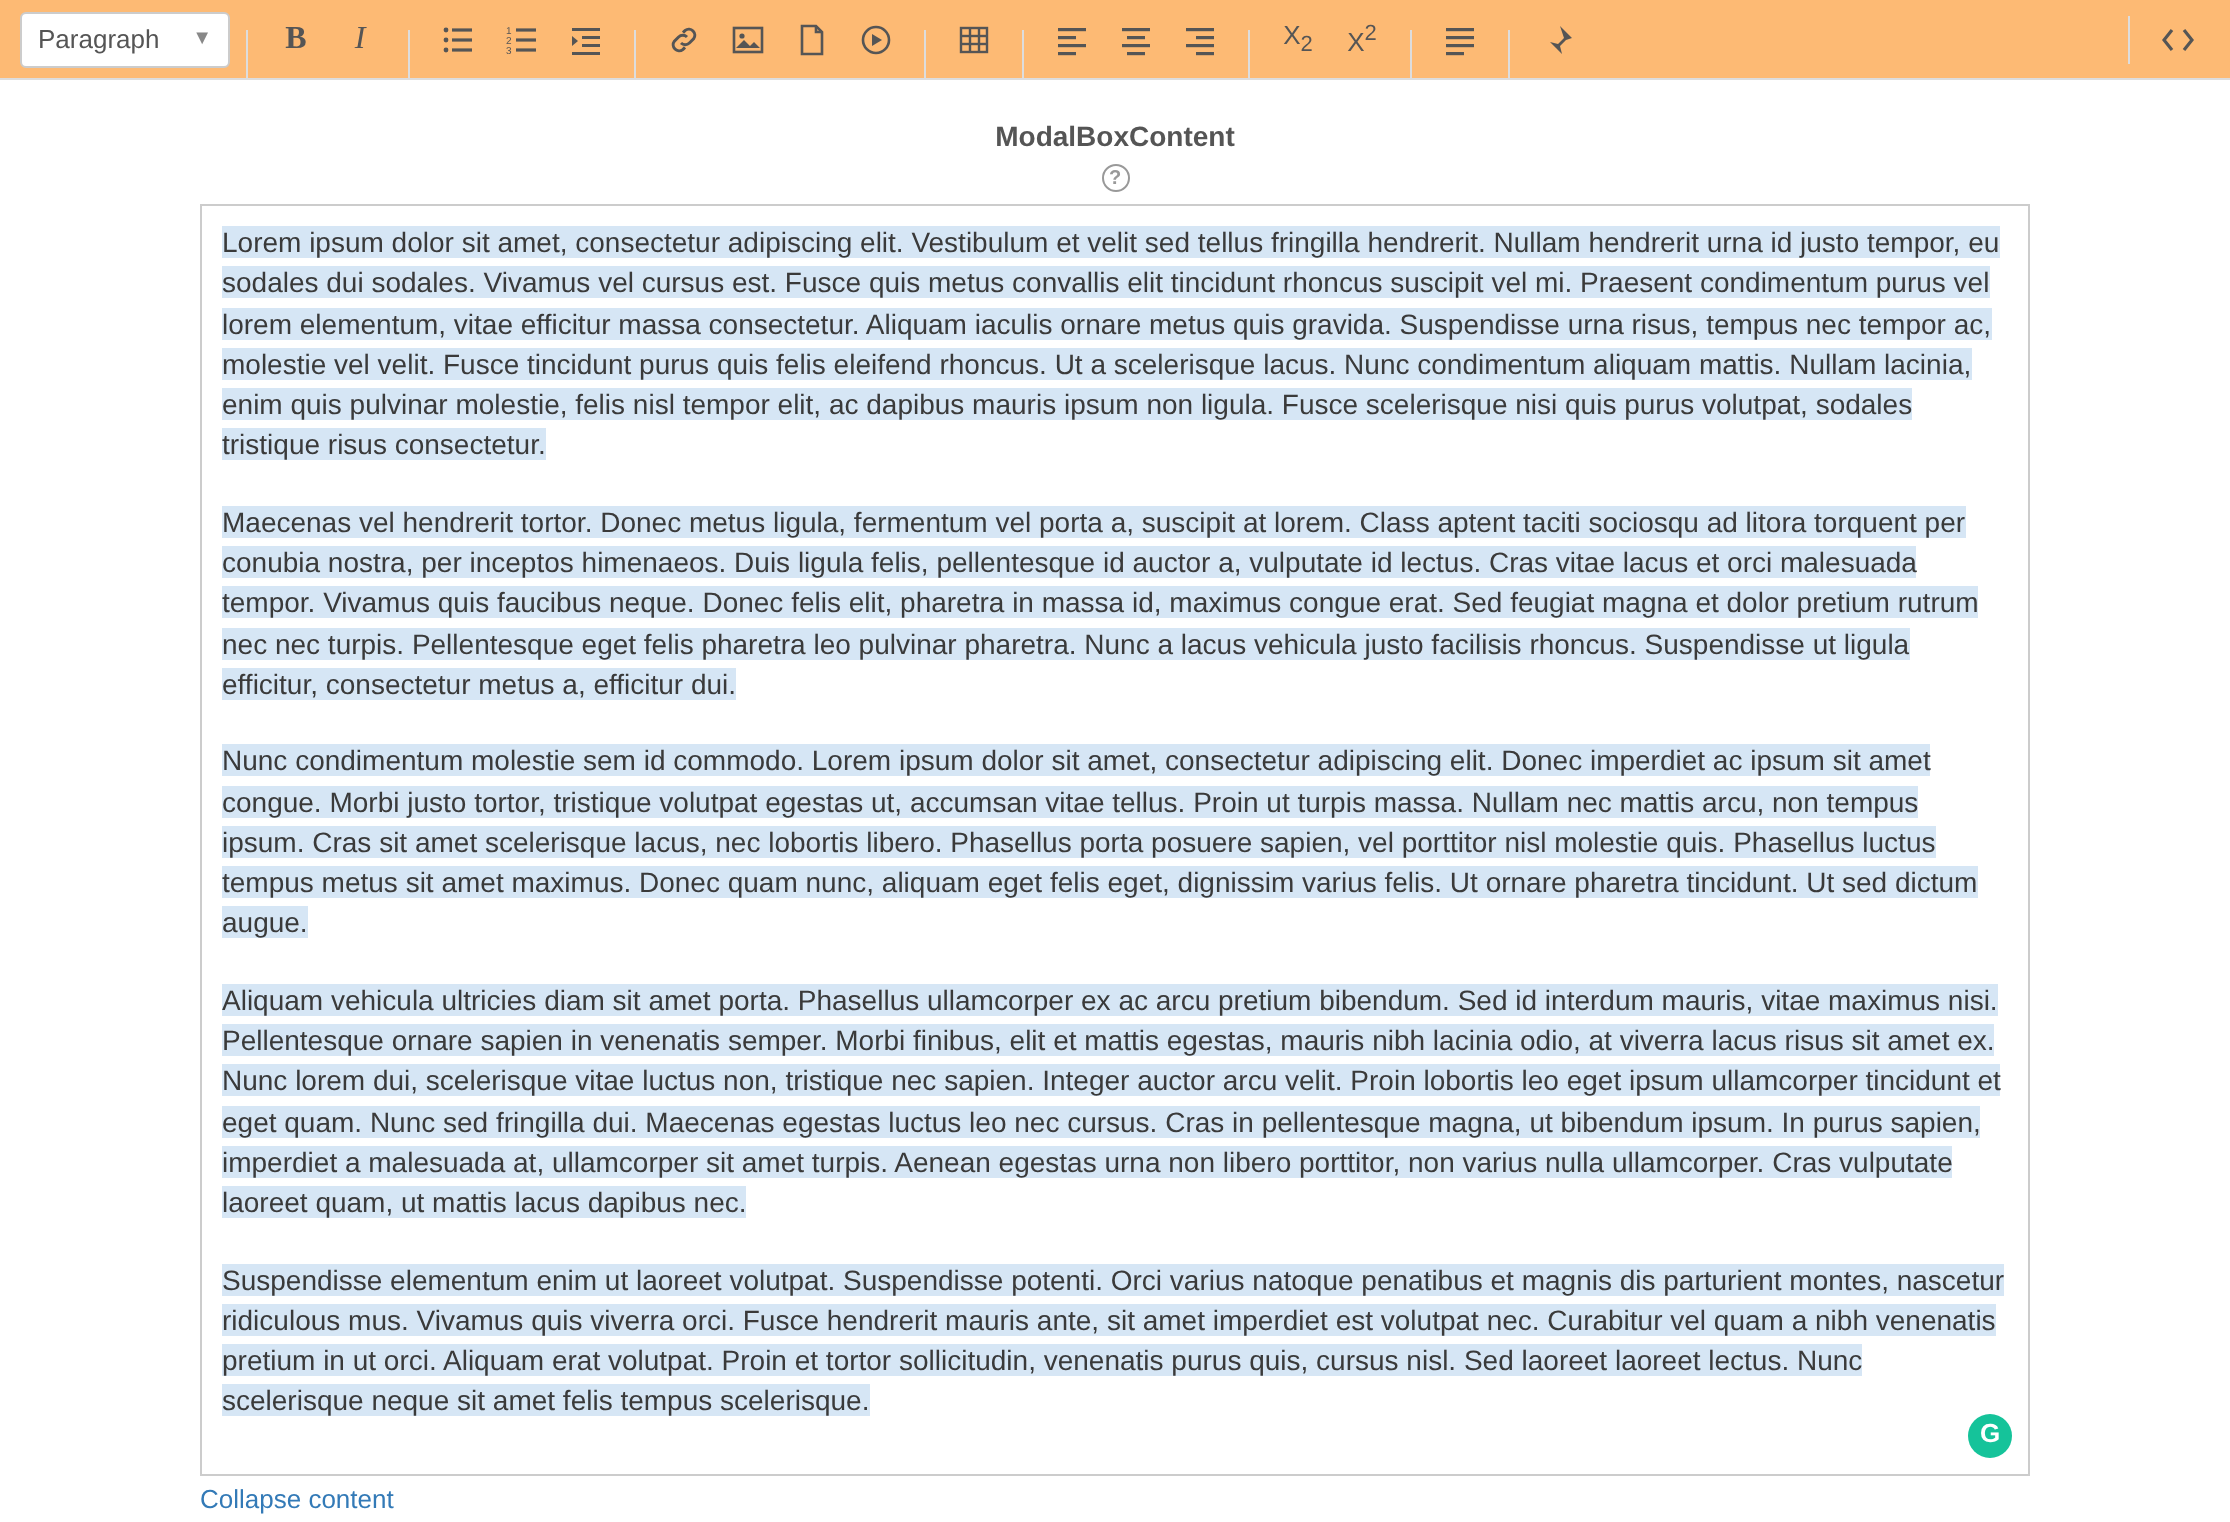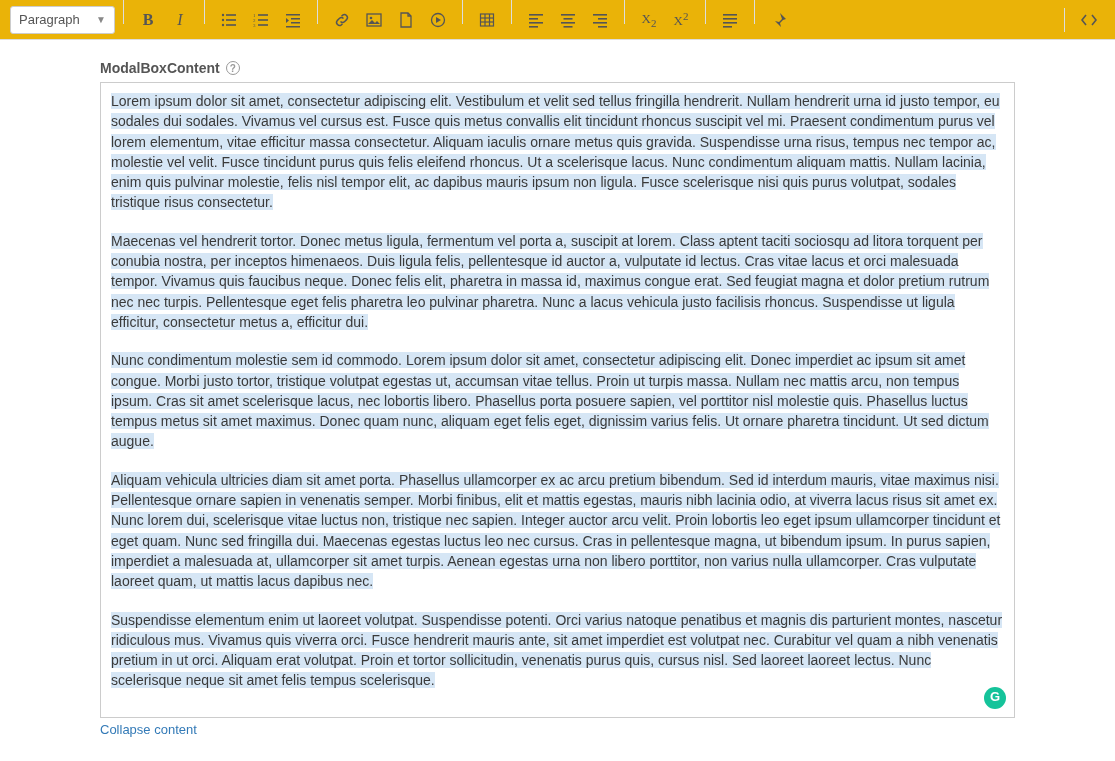--- a/index.html
+++ b/index.html
@@ -1,54 +1,53 @@
 <!DOCTYPE html>
 <html><head>
 <meta charset="utf-8">
 <style>
   * { box-sizing: border-box; margin: 0; padding: 0; }
   body { font-family: "Segoe UI", Arial, sans-serif; font-size: 13px; background: #fff; color: #333; }
   
   .toolbar { 
     display: flex; 
-    align-items: flex-start; 
-    background: #eab308; 
+    align-items: flex-end; 
+    background: #fdba74; 
     border-bottom: 1px solid #ddd; 
     height: 40px; 
     padding: 0 4px;
   }
   .tb-group { 
     display: flex; 
     align-items: center; 
     padding: 0 6px; 
     height: 100%;
   }
   .tb-sep { width: 1px; height: 24px; background: #ddd; margin: 0 2px; }
   .tb-btn { 
     width: 32px; height: 32px; 
     display: inline-flex; align-items: center; justify-content: center; 
     cursor: pointer; border-radius: 3px;
     color: #555;
-    font-family: Liberation Serif, serif;
   }
   .tb-select { 
     display: inline-flex; align-items: center; 
     background: #fff; border: 1px solid #ccc; 
     height: 28px; padding: 0 8px; border-radius: 3px;
     cursor: pointer; min-width: 105px;
     justify-content: space-between;
     color: #555;
   }
   .tb-select .caret { font-size: 10px; margin-left: 8px; color: #888; }
   .bold { font-weight: bold; font-family: Georgia, serif; font-size: 16px; }
   .italic { font-style: italic; font-family: Georgia, serif; font-size: 16px; }
   .right-area { margin-left: auto; display:flex; align-items:center; height:100%;}
   
   .content-wrap { padding: 20px 100px 30px 100px; }
-  .field-label { font-weight: 600; color: #555; font-size: 14px; margin-bottom: 6px; display:flex; align-items:center; gap:6px;}
+  .field-label { font-weight: 600; color: #555; font-size: 14px; margin-bottom: 6px; display:flex; align-items:center; gap:6px;flex-direction:column;}
   .help-icon { 
     width:14px;height:14px;border:1px solid #999;border-radius:50%;
     display:inline-flex;align-items:center;justify-content:center;
     font-size:10px;color:#999;
   }
   .editor-box { 
     border: 1px solid #ccc; 
     padding: 8px 10px; 
     font-size: 14px; 
     line-height: 1.45; 

